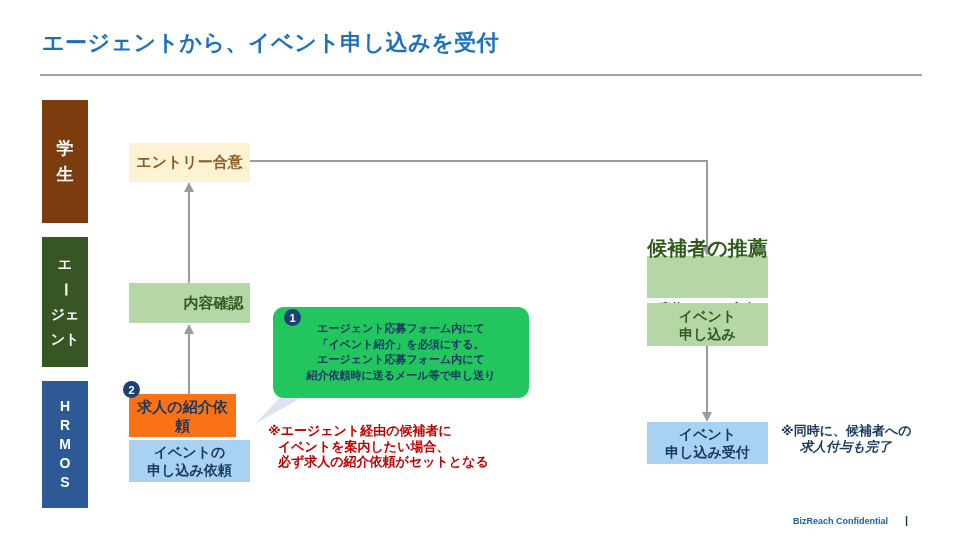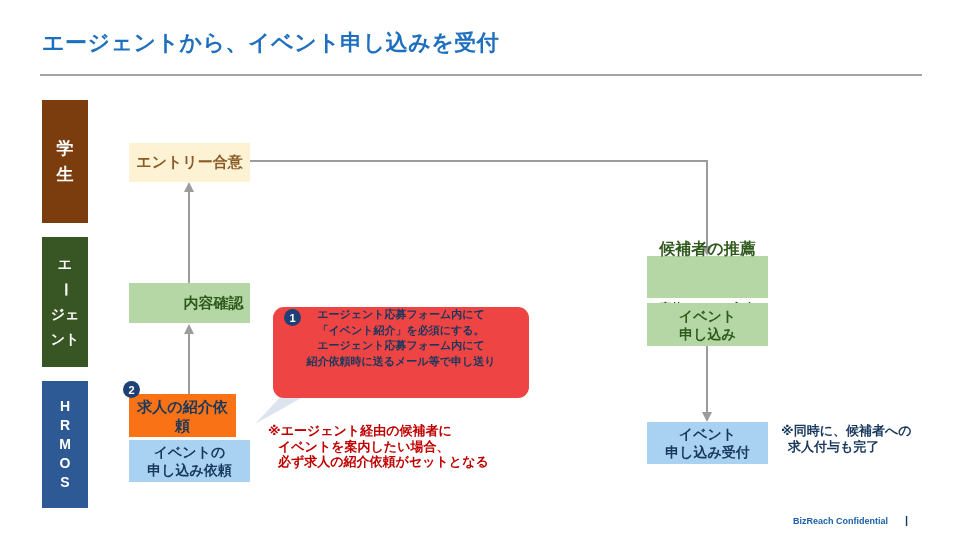--- a/index.html
+++ b/index.html
@@ -26,45 +26,45 @@
   
   .fbox{
     position:absolute;display:flex;flex-direction:column;align-items:center;justify-content:center;
     text-align:center;font-weight:bold;box-sizing:border-box;
   }
   .box-entry{left:129px;top:143px;width:121px;height:39px;background:#fdf2d4;color:#8a5b25;font-size:15px;}
   .box-check{left:129px;top:283px;width:121px;height:40px;background:#b5d7a5;color:#2e5b1c;font-size:15px;padding-left:48px;}
   .box-kyujin{left:129px;top:394px;width:107px;height:43px;background:#f97316;color:#17375d;font-size:15px;line-height:19px;align-items:center;}
   .box-event-irai{left:129px;top:440px;width:121px;height:42px;background:#a9d2f2;color:#17375d;font-size:14px;line-height:18px;}
   .box-suisen{left:647px;top:256px;width:121px;height:42px;background:#b5d7a5;color:#2e5b1c;}
-  .box-suisen .l1{font-size:16px;line-height:17px;}
+  .box-suisen .l1{font-size:20px;line-height:17px;}
   .box-suisen .l2{font-size:12px;line-height:14px;margin-top:44px;}
   .box-moshikomi{left:647px;top:303px;width:121px;height:43px;background:#b5d7a5;color:#2e5b1c;font-size:14px;line-height:18px;}
   .box-uketsuke{left:647px;top:422px;width:121px;height:42px;background:#a9d2f2;color:#17375d;font-size:14px;line-height:18px;}
 
   
   .overlay{position:absolute;left:0;top:0;width:960px;height:540px;pointer-events:none;}
 
   
   .bubble{
-    position:absolute;left:273px;top:307px;width:256px;height:91px;background:#ef4444;
+    position:absolute;left:273px;top:307px;width:256px;height:91px;background:#22c55e;
     border-radius:11px;color:#17375d;font-size:11px;font-weight:bold;line-height:15.5px;
-    text-align:center;box-sizing:border-box;
+    text-align:center;box-sizing:border-box;padding-top:14px;
   }
   .badge{
     position:absolute;width:17px;height:17px;border-radius:50%;background:#1e4074;color:#ffffff;
     font-size:11px;font-weight:bold;display:flex;align-items:center;justify-content:center;
   }
   .badge-1{left:284px;top:309px;}
   .badge-2{left:123px;top:381px;}
 
   .red-note{position:absolute;left:268px;top:423px;color:#c00000;font-size:13px;font-weight:bold;line-height:15.5px;white-space:nowrap;}
   .red-note .indent{margin-left:10px;}
   .side-note{position:absolute;left:781px;top:423px;color:#17375d;font-size:13px;font-weight:bold;line-height:16px;white-space:nowrap;}
-  .side-note .indent{margin-left:7px;}
+  .side-note .indent{margin-left:19px;font-style:italic;}
 
   .footer-text{position:absolute;left:793px;top:516px;font-size:9px;font-weight:bold;color:#1b5fa8;white-space:nowrap;}
   .footer-divider{position:absolute;left:905px;top:514px;font-size:11px;font-weight:bold;color:#17375d;}
 </style>
 </head>
 <body>
 
 <div class="slide">
 
   <div class="title">エージェントから、イベント申し込みを受付</div>

